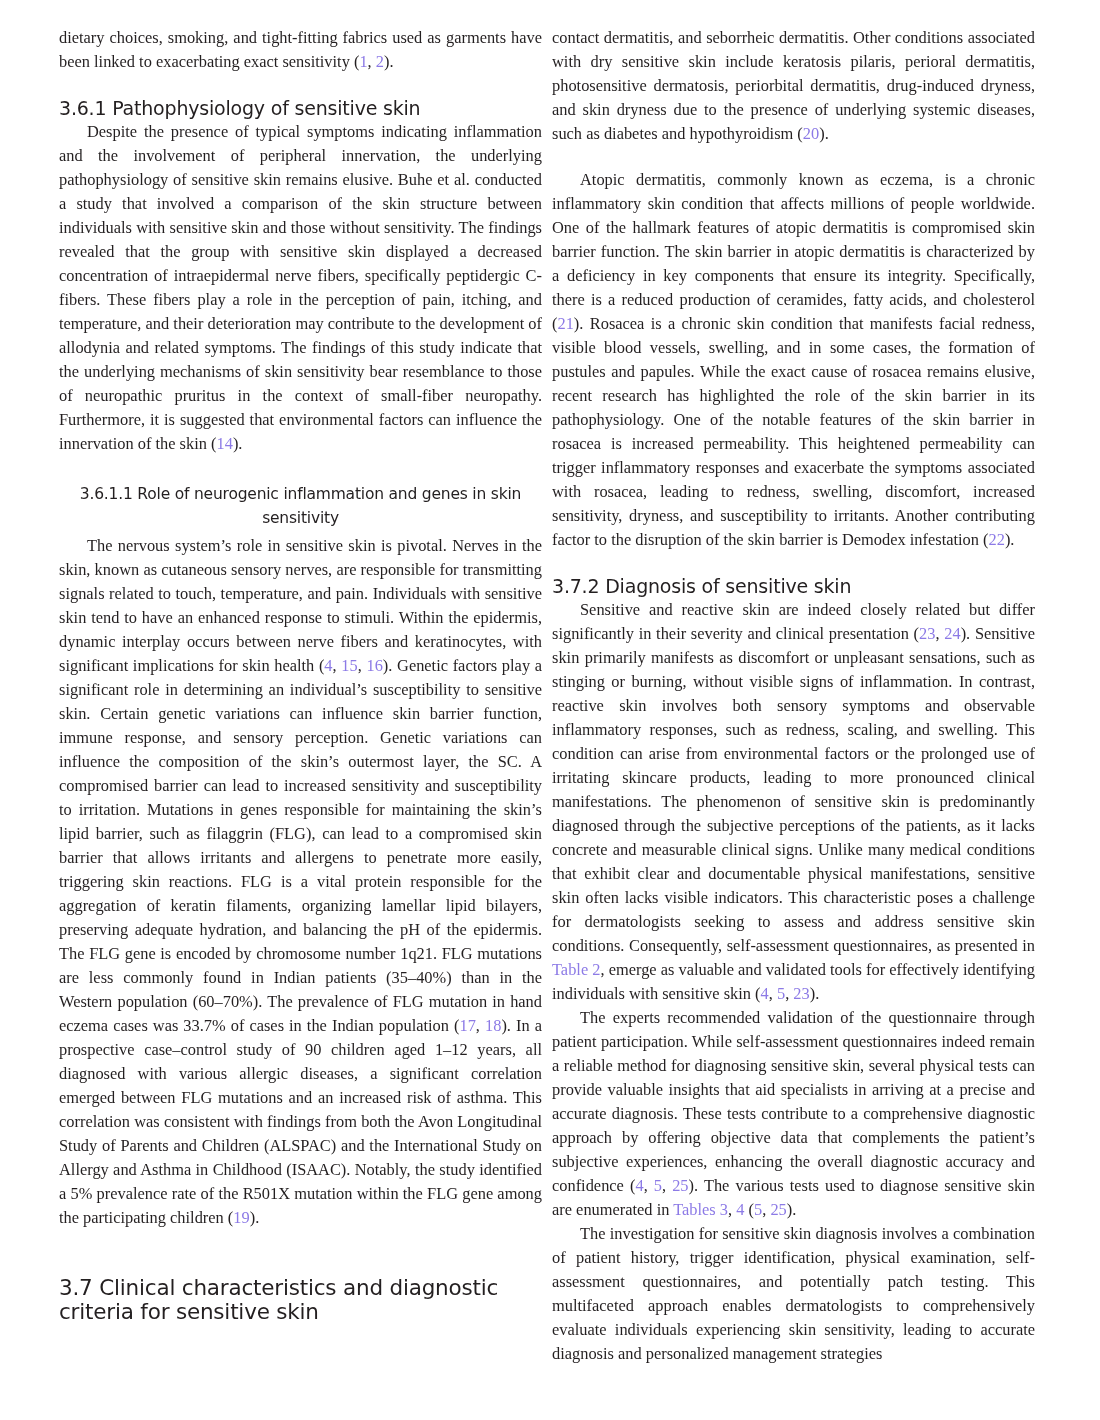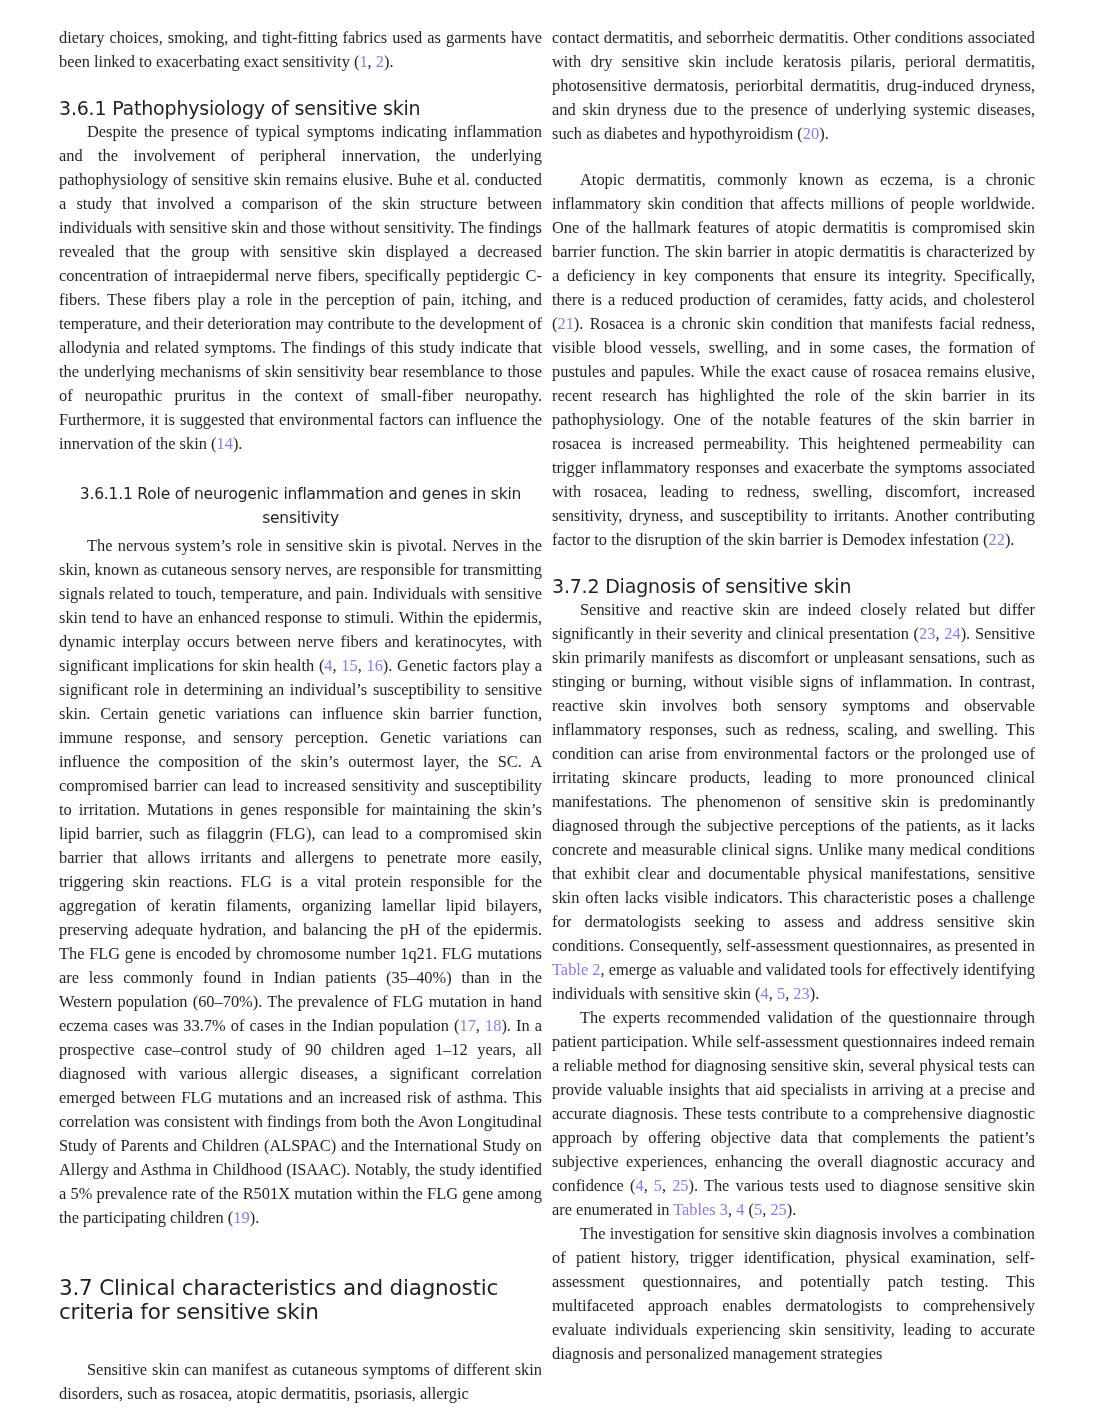--- a/index.html
+++ b/index.html
@@ -25,21 +25,20 @@
   <h3 class="h3">3.6.1 Pathophysiology of sensitive skin</h3>
   <p class="indent"><span>Despite the presence of typical symptoms indicating inflammation and the involvement of peripheral innervation, the underlying pathophysiology of sensitive skin remains elusive. Buhe et al. conducted a study that involved a comparison of the skin structure between individuals with sensitive skin and those without sensitivity. The findings revealed that the group with sensitive skin displayed a decreased concentration of intraepidermal nerve fibers, specifically peptidergic C-fibers. These fibers play a role in the perception of pain, itching, and temperature, and their deterioration may contribute to the development of allodynia and related symptoms. The findings of this study indicate that the underlying mechanisms of skin sensitivity bear resemblance to those of neuropathic pruritus in the context of small-fiber neuropathy. Furthermore, it is suggested that environmental factors can influence the innervation of the skin (</span><a class="ref">14</a><span>).</span></p>
 
   <div class="gap-md"></div>
   <h4 class="h4">3.6.1.1 Role of neurogenic inflammation and genes in skin sensitivity</h4>
   <p class="indent"><span>The nervous system’s role in sensitive skin is pivotal. Nerves in the skin, known as cutaneous sensory nerves, are responsible for transmitting signals related to touch, temperature, and pain. Individuals with sensitive skin tend to have an enhanced response to stimuli. Within the epidermis, dynamic interplay occurs between nerve fibers and keratinocytes, with significant implications for skin health (</span><a class="ref">4</a>, <a class="ref">15</a>, <a class="ref">16</a><span>). Genetic factors play a significant role in determining an individual’s susceptibility to sensitive skin. Certain genetic variations can influence skin barrier function, immune response, and sensory perception. Genetic variations can influence the composition of the skin’s outermost layer, the SC. A compromised barrier can lead to increased sensitivity and susceptibility to irritation. Mutations in genes responsible for maintaining the skin’s lipid barrier, such as filaggrin (FLG), can lead to a compromised skin barrier that allows irritants and allergens to penetrate more easily, triggering skin reactions. FLG is a vital protein responsible for the aggregation of keratin filaments, organizing lamellar lipid bilayers, preserving adequate hydration, and balancing the pH of the epidermis. The FLG gene is encoded by chromosome number 1q21. FLG mutations are less commonly found in Indian patients (35–40%) than in the Western population (60–70%). The prevalence of FLG mutation in hand eczema cases was 33.7% of cases in the Indian population (</span><a class="ref">17</a>, <a class="ref">18</a><span>). In a prospective case–control study of 90 children aged 1–12 years, all diagnosed with various allergic diseases, a significant correlation emerged between FLG mutations and an increased risk of asthma. This correlation was consistent with findings from both the Avon Longitudinal Study of Parents and Children (ALSPAC) and the International Study on Allergy and Asthma in Childhood (ISAAC). Notably, the study identified a 5% prevalence rate of the R501X mutation within the FLG gene among the participating children (</span><a class="ref">19</a><span>).</span></p>
 
   <div style="height:46px"></div>
   <h2 class="h2">3.7 Clinical characteristics and diagnostic criteria for sensitive skin</h2>
   <div style="height:34px"></div>
-  <p class="indent">Sensitive skin can manifest as cutaneous symptoms of different skin disorders, such as rosacea, atopic dermatitis, psoriasis, allergic</p>
 </div>
 
 <div class="col right">
   <p><span>contact dermatitis, and seborrheic dermatitis. Other conditions associated with dry sensitive skin include keratosis pilaris, perioral dermatitis, photosensitive dermatosis, periorbital dermatitis, drug-induced dryness, and skin dryness due to the presence of underlying systemic diseases, such as diabetes and hypothyroidism (</span><a class="ref">20</a><span>).</span></p>
 
   <div class="gap-md"></div>
   <p class="indent"><span>Atopic dermatitis, commonly known as eczema, is a chronic inflammatory skin condition that affects millions of people worldwide. One of the hallmark features of atopic dermatitis is compromised skin barrier function. The skin barrier in atopic dermatitis is characterized by a deficiency in key components that ensure its integrity. Specifically, there is a reduced production of ceramides, fatty acids, and cholesterol (</span><a class="ref">21</a><span>). Rosacea is a chronic skin condition that manifests facial redness, visible blood vessels, swelling, and in some cases, the formation of pustules and papules. While the exact cause of rosacea remains elusive, recent research has highlighted the role of the skin barrier in its pathophysiology. One of the notable features of the skin barrier in rosacea is increased permeability. This heightened permeability can trigger inflammatory responses and exacerbate the symptoms associated with rosacea, leading to redness, swelling, discomfort, increased sensitivity, dryness, and susceptibility to irritants. Another contributing factor to the disruption of the skin barrier is Demodex infestation (</span><a class="ref">22</a><span>).</span></p>
 
   <div class="gap-md"></div>
   <h3 class="h3">3.7.2 Diagnosis of sensitive skin</h3>

